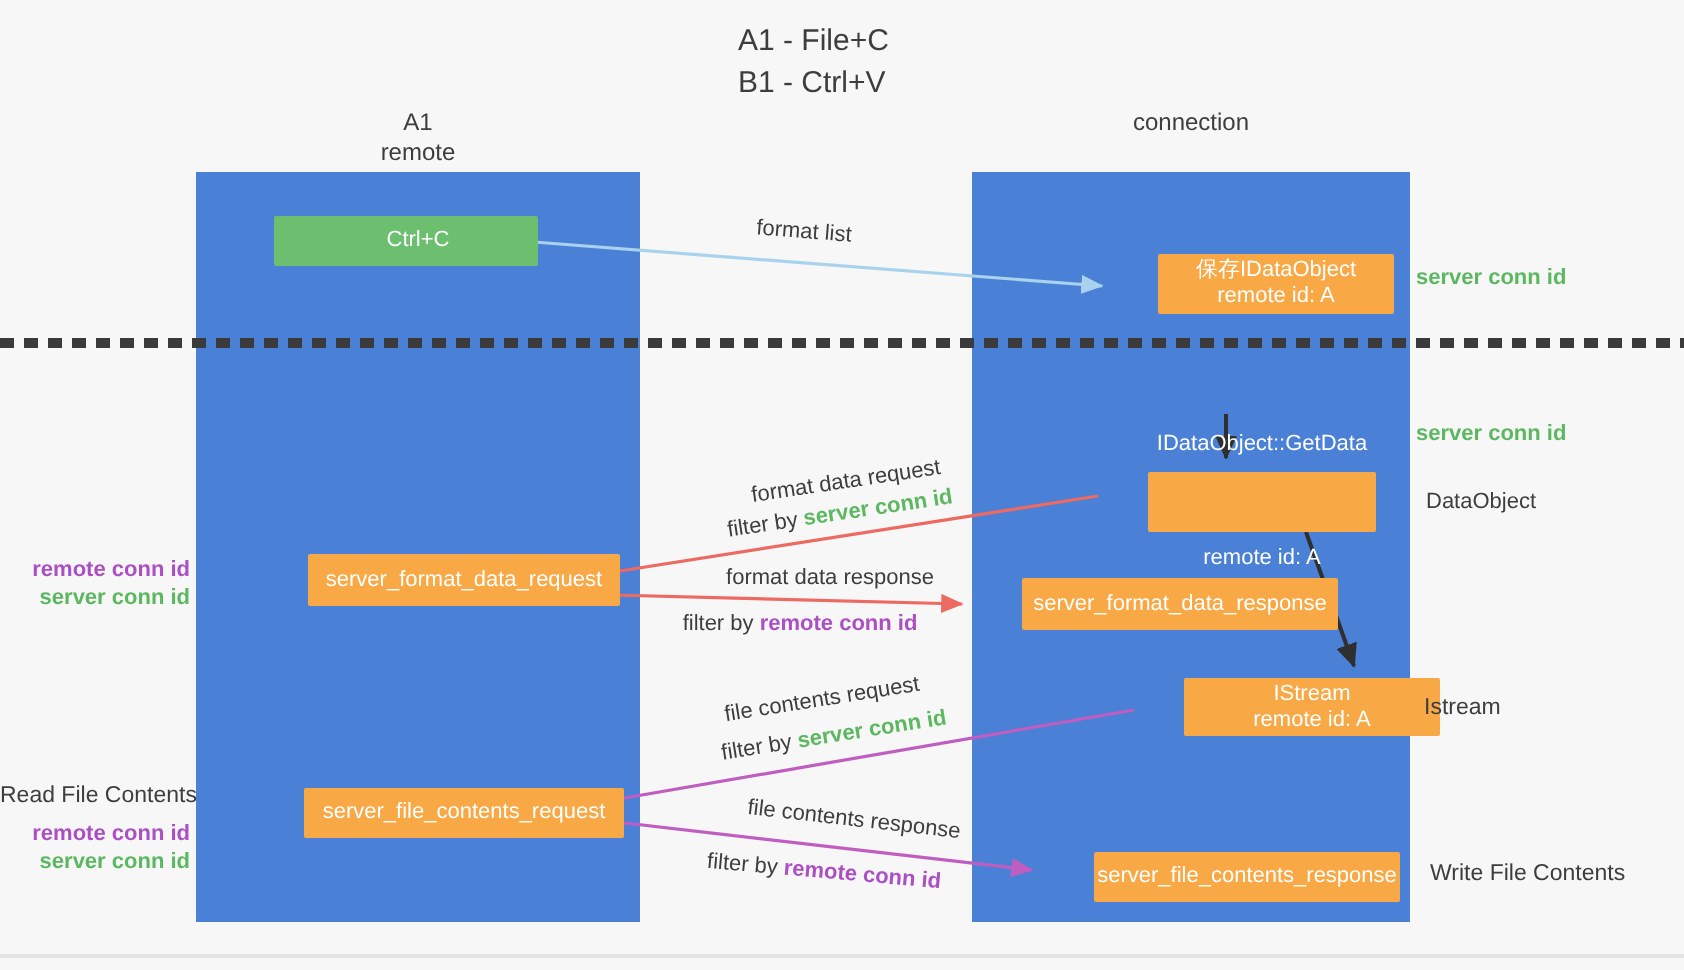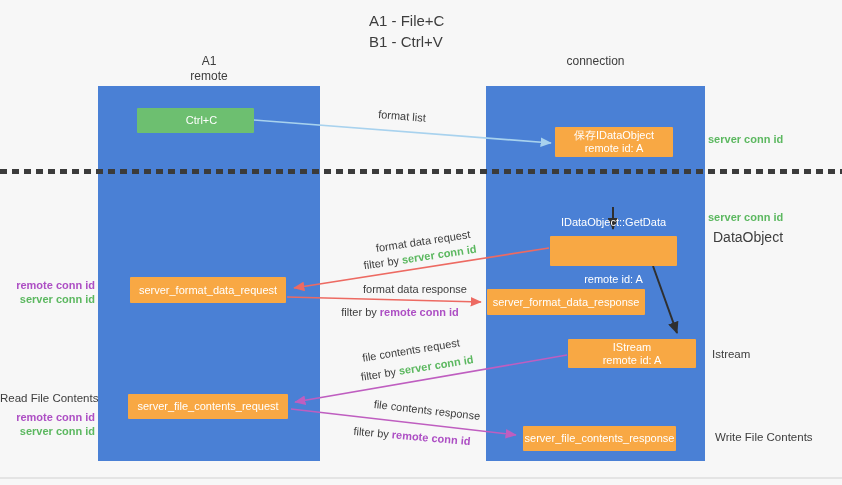--- a/index.html
+++ b/index.html
@@ -29,21 +29,21 @@
   .ln-blue{stroke:var(--arrow-light-blue);stroke-width:1.6;}
   .ln-black{stroke:var(--arrow-black);stroke-width:2;}
   .ln-red{stroke:var(--arrow-red);stroke-width:1.6;}
   .ln-mag{stroke:var(--arrow-magenta);stroke-width:1.6;}
   .mk-blue{fill:var(--arrow-light-blue);} .mk-black{fill:var(--arrow-black);}
   .mk-red{fill:var(--arrow-red);} .mk-mag{fill:var(--arrow-magenta);}
 
   .box{position:absolute;display:flex;flex-direction:column;align-items:center;justify-content:center;
     color:#fff;font-size:11px;line-height:13px;text-align:center;z-index:5;border-radius:1px;}
   .box-green{background:var(--box-green);}
-  .box-orange{background:var(--box-orange);}
+  .box-orange{background:var(--box-orange);margin-left:24px;}
 
   .flow-label{position:absolute;white-space:nowrap;font-size:11px;color:var(--text-dark);z-index:6;}
   .side-label{position:absolute;white-space:nowrap;font-size:11px;color:var(--text-dark);z-index:6;}
   .green{color:var(--text-green);font-weight:bold;}
   .purple{color:var(--text-purple);font-weight:bold;}
   .left-note{position:absolute;left:0;width:95px;text-align:right;font-size:11px;line-height:14px;z-index:6;white-space:nowrap;}
 </style>
 </head>
 <body>
 
@@ -85,28 +85,28 @@
     </defs>
     <line class="ln-blue" x1="254" y1="120" x2="551" y2="143" marker-end="url(#mk-blue)"></line>
     <line class="ln-black" x1="613" y1="207" x2="613" y2="229" marker-end="url(#mk-black)"></line>
     <line class="ln-black" x1="653" y1="266" x2="677" y2="333" marker-end="url(#mk-black)"></line>
     <line class="ln-red" x1="549" y1="248" x2="294" y2="288" marker-end="url(#mk-red)"></line>
     <line class="ln-red" x1="287" y1="297" x2="481" y2="302" marker-end="url(#mk-red)"></line>
     <line class="ln-mag" x1="567" y1="355" x2="295" y2="402" marker-end="url(#mk-mag)"></line>
     <line class="ln-mag" x1="291" y1="409" x2="516" y2="435" marker-end="url(#mk-mag)"></line>
   </svg>
 
-  <div class="box box-green" style="left:137px;top:108px;width:117px;height:25px;padding-left:12px;">
+  <div class="box box-green" style="left:137px;top:108px;width:132px;height:25px;padding-left:12px;">
     <span>Ctrl+C</span>
   </div>
   <div class="box box-orange" style="left:555px;top:127px;width:118px;height:30px;">
     <span>保存IDataObject</span>
     <span>remote id: A</span>
   </div>
-  <div class="box box-orange" style="left:550px;top:236px;width:127px;height:30px;gap:44px;">
+  <div class="box box-orange" style="left:550px;top:236px;width:114px;height:30px;gap:44px;">
     <span>IDataObject::GetData</span>
     <span>remote id: A</span>
   </div>
   <div class="box box-orange" style="left:130px;top:277px;width:156px;height:26px;">
     <span>server_format_data_request</span>
   </div>
   <div class="box box-orange" style="left:487px;top:289px;width:158px;height:26px;">
     <span>server_format_data_response</span>
   </div>
   <div class="box box-orange" style="left:568px;top:339px;width:128px;height:29px;">
@@ -141,21 +141,21 @@
   </div>
 
   <div class="flow-label" style="left:427px;top:410px;transform:translate(-50%,-50%) rotate(6.5deg);">file contents response</div>
   <div class="flow-label" style="left:412px;top:436px;transform:translate(-50%,-50%) rotate(5deg);">
     <span>filter by</span>
     <span class="purple">remote conn id</span>
   </div>
 
   <div class="side-label green" style="left:708px;top:133px;">server conn id</div>
   <div class="side-label green" style="left:708px;top:211px;">server conn id</div>
-  <div class="side-label" style="left:713px;top:229px;font-size:14px;text-align:right;">DataObject</div>
+  <div class="side-label" style="left:713px;top:245px;font-size:11px;text-align:right;">DataObject</div>
   <div class="side-label" style="left:712px;top:348px;font-size:11.5px;">Istream</div>
   <div class="side-label" style="left:715px;top:431px;font-size:11.5px;">Write File Contents</div>
 
   <div class="left-note" style="top:278px;">
     <div class="purple">remote conn id</div>
     <div class="green">server conn id</div>
   </div>
   <div class="left-note" style="top:391px;color:var(--text-dark);font-size:11.5px;">Read File Contents</div>
   <div class="left-note" style="top:410px;">
     <div class="purple">remote conn id</div>

